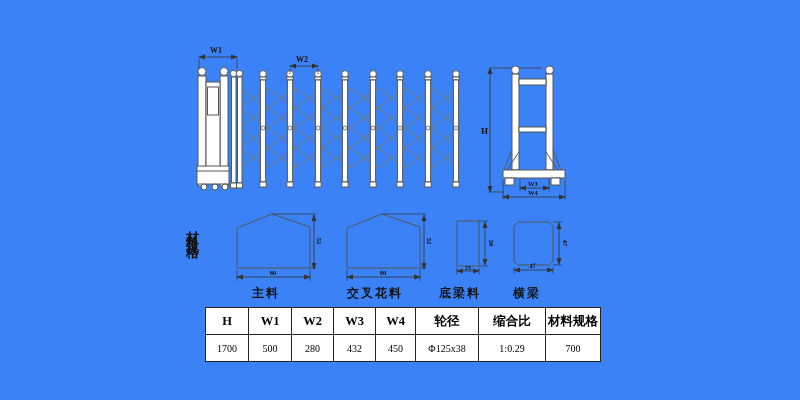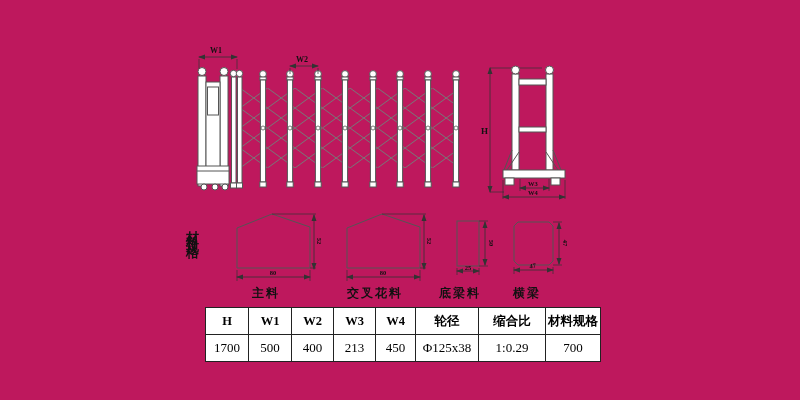--- a/index.html
+++ b/index.html
@@ -1,30 +1,30 @@
 <!DOCTYPE html>
 <html><head>
 <meta charset="utf-8">
 <style>
   html,body{margin:0;padding:0;background:#fff;}
-  .canvas{position:relative;width:800px;height:400px;background:#be185d;overflow:hidden;
+  .canvas{position:relative;width:800px;height:400px;background:#3b82f6;overflow:hidden;
           font-family:"Liberation Serif",serif;}
   svg text{font-family:"Liberation Serif",serif;fill:#111;}
   .dimtxt{font-size:6.5px;font-weight:bold;}
   .dimlbl{font-size:8px;font-weight:bold;}
   .hlbl{font-size:9px;font-weight:bold;}
   .cnlbl{font-size:12px;font-weight:bold;letter-spacing:2px;}
   .vlabel{position:absolute;left:183px;top:220px;writing-mode:vertical-rl;text-orientation:upright;
           font-weight:bold;font-size:13px;letter-spacing:5px;color:#111;}
   table.spec{position:absolute;left:205px;top:307px;border-collapse:collapse;table-layout:fixed;
              color:#000;background:#fff;}
   table.spec th,table.spec td{border:1.4px solid #222;text-align:center;vertical-align:middle;
              padding:0;overflow:hidden;white-space:nowrap;}
   table.spec th{height:26px;font-size:12.5px;font-weight:bold;}
-  table.spec td{height:26px;font-size:13px;font-weight:normal;}
+  table.spec td{height:26px;font-size:10px;font-weight:normal;}
 </style>
 </head>
 <body>
 
 <div class="canvas">
 
   <svg width="800" height="307" viewBox="0 0 800 307">
     <defs>
       <marker id="arw" markerWidth="7" markerHeight="7" refX="6" refY="3.5" orient="auto-start-reverse" markerUnits="userSpaceOnUse">
         <path d="M0,1 L7,3.5 L0,6 Z" fill="#333"></path>
@@ -217,22 +217,22 @@
       <th>W2</th>
       <th>W3</th>
       <th>W4</th>
       <th>轮径</th>
       <th>缩合比</th>
       <th>材料规格</th>
     </tr>
     <tr>
       <td>1700</td>
       <td>500</td>
-      <td>400</td>
-      <td>213</td>
+      <td>280</td>
+      <td>432</td>
       <td>450</td>
       <td>Φ125x38</td>
       <td>1:0.29</td>
       <td>700</td>
     </tr>
   </tbody>
     </table>
 
 </div>
 

